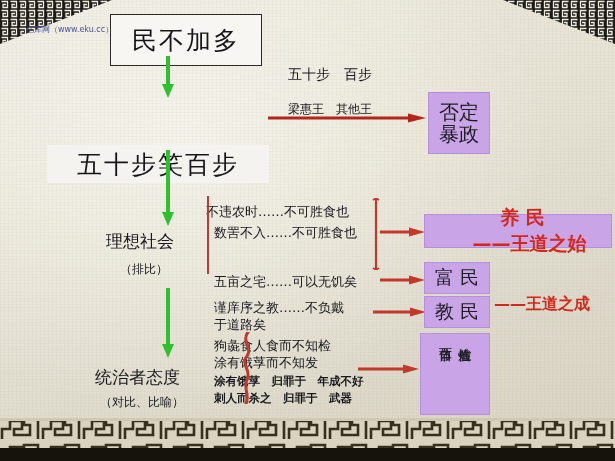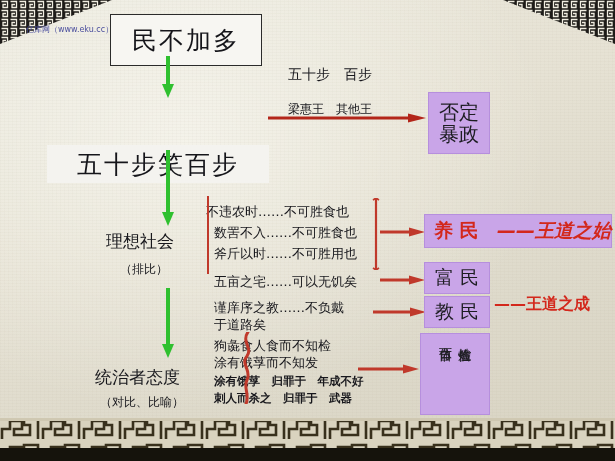--- a/index.html
+++ b/index.html
@@ -160,23 +160,20 @@
   <div class="node cn plain" style="left:100px;top:394px;font-size:12px;white-space:nowrap;">
     <span>（对比、比喻）</span>
   </div>
 
   <div class="listline cn" style="left:206px;top:203px;font-size:13px;">
     <span>不违农时……不可胜食也</span>
   </div>
   <div class="listline cn" style="left:214px;top:224px;font-size:13px;">
     <span>数罟不入……不可胜食也</span>
   </div>
-  <div class="listline cn" style="left:214px;top:245px;font-size:13px;">
-    <span>斧斤以时……不可胜用也</span>
-  </div>
   <div class="listline cn" style="left:214px;top:273px;font-size:13px;">
     <span>五亩之宅……可以无饥矣</span>
   </div>
   <div class="listline cn" style="left:214px;top:299px;font-size:13px;">
     <span>谨庠序之教……不负戴</span>
   </div>
   <div class="listline cn" style="left:214px;top:316px;font-size:13px;">
     <span>于道路矣</span>
   </div>
 
@@ -206,23 +203,23 @@
       <path d="M45,6 L29,1.5 V10.5 Z" fill="#c0392b"></path>
     </svg>
   </div>
   <div class="rarrow" style="left:373px;top:306px;">
     <svg width="54" height="12" viewBox="0 0 54 12">
       <path d="M0,6 H40" stroke="#c0392b" stroke-width="3" fill="none"></path>
       <path d="M53,6 L37,1.5 V10.5 Z" fill="#c0392b"></path>
     </svg>
   </div>
 
-  <div class="node purple cn" style="left:424px;top:214px;width:188px;height:34px;justify-content:space-between;padding-left:9px;font-size:19px;">
+  <div class="node purple cn" style="left:424px;top:214px;width:188px;height:34px;justify-content:center;padding-left:9px;font-size:19px;flex-direction:column;">
     <span class="red bold">养 民</span>
-    <span class="red bold" style="margin-left:14px;font-style:italic;">——王道之始</span>
+    <span class="red bold" style="margin-left:14px;">——王道之始</span>
   </div>
 
   <div class="node purple cn" style="left:424px;top:262px;width:66px;height:32px;font-size:19px;">
     <span>富 民</span>
   </div>
 
   <div class="node purple cn" style="left:424px;top:296px;width:66px;height:32px;font-size:19px;">
     <span>教 民</span>
   </div>
   <div class="node cn red bold" style="left:494px;top:294px;font-size:16px;white-space:nowrap;">

